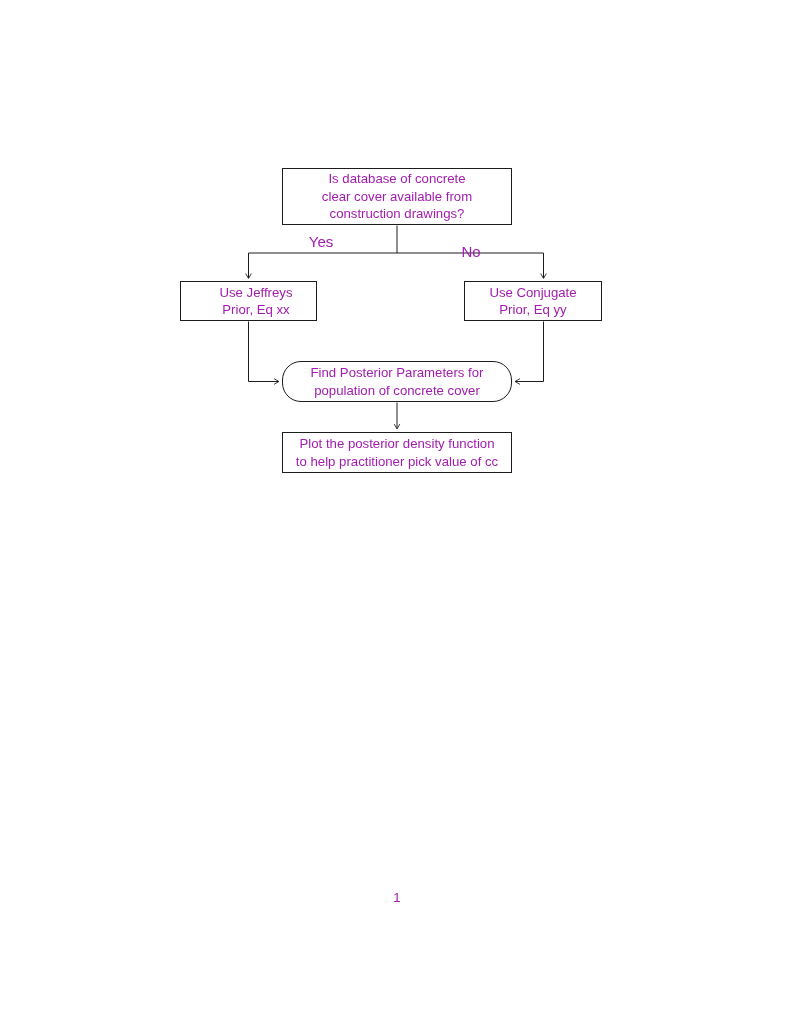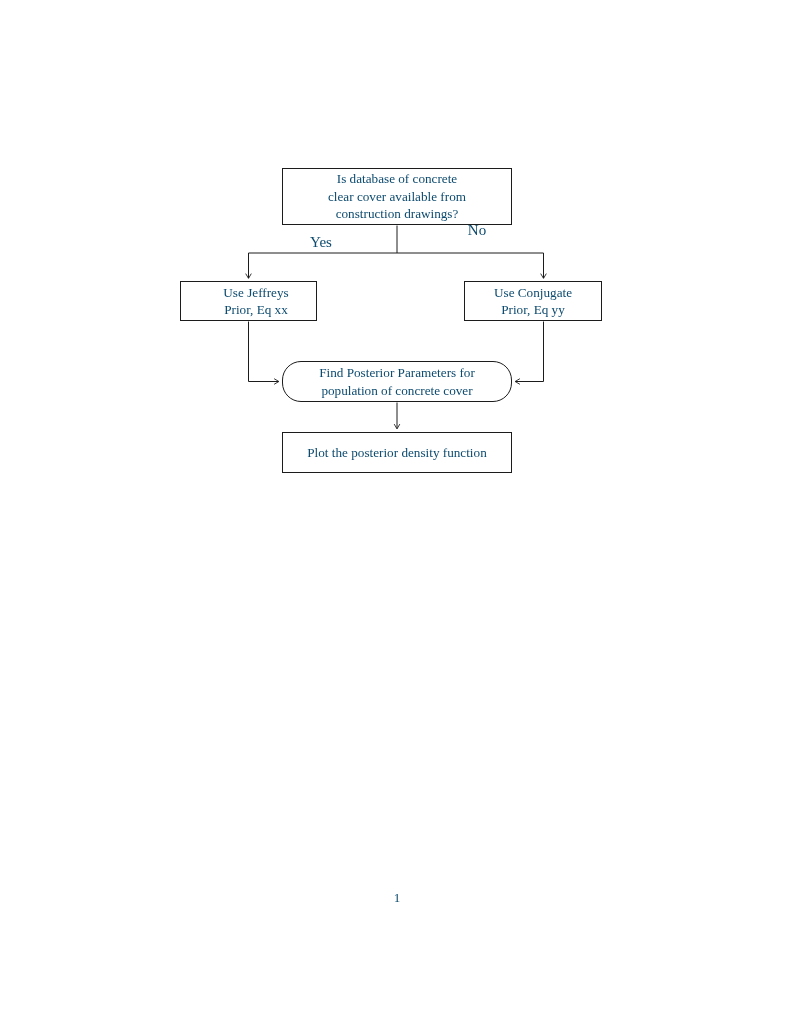--- a/index.html
+++ b/index.html
@@ -5,22 +5,22 @@
   html, body {
     margin: 0;
     padding: 0;
     background: #ffffff;
   }
   .page {
     position: relative;
     width: 672px;
     height: 1028px;
     background: #ffffff;
-    font-family: Liberation Serif, serif;
-    color: #0c4a6e;
+    font-family: Liberation Sans, sans-serif;
+    color: #a21caf;
     overflow: hidden;
   }
   svg.connectors {
     position: absolute;
     left: 0;
     top: 0;
     width: 794px;
     height: 1028px;
     pointer-events: none;
   }
@@ -92,37 +92,38 @@
     </g>
   </svg>
 
   <div class="fc-box" style="left:282px; top:168px; width:230px; height:57px;">
     <span>Is database of concrete</span>
     <span>clear cover available from</span>
     <span>construction drawings?</span>
   </div>
 
   <div class="branch-label" style="left:321px; top:242px;">Yes</div>
-  <div class="branch-label" style="left:471px; top:230px;margin-left:6px;">No</div>
+  <div class="branch-label" style="left:471px; top:252px;">No</div>
 
   <div class="fc-box" style="left:180px; top:281px; width:137px; height:40px;padding-left:15px;">
     <span>Use Jeffreys</span>
     <span>Prior, Eq xx</span>
   </div>
 
   <div class="fc-box" style="left:464px; top:281px; width:138px; height:40px;">
     <span>Use Conjugate</span>
     <span>Prior, Eq yy</span>
   </div>
 
   <div class="fc-box" style="left:282px; top:361px; width:230px; height:41px;border-radius:19px;">
     <span>Find Posterior Parameters for</span>
     <span>population of concrete cover</span>
   </div>
 
   <div class="fc-box" style="left:282px; top:432px; width:230px; height:41px;justify-content:center;">
     <span>Plot the posterior density function</span>
+    <span>to help practitioner pick value of cc</span>
   </div>
 
 
   <div class="page-number">1</div>
 
 </div>
 
 </body></html>

